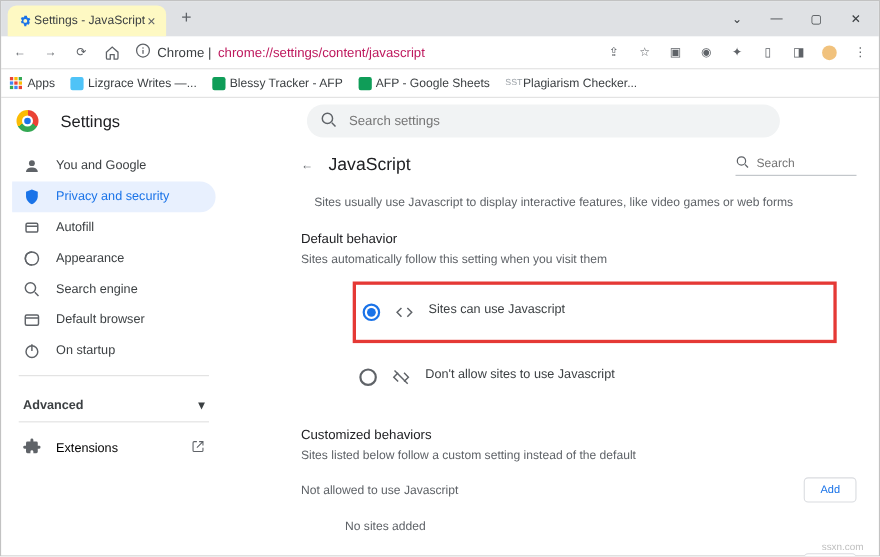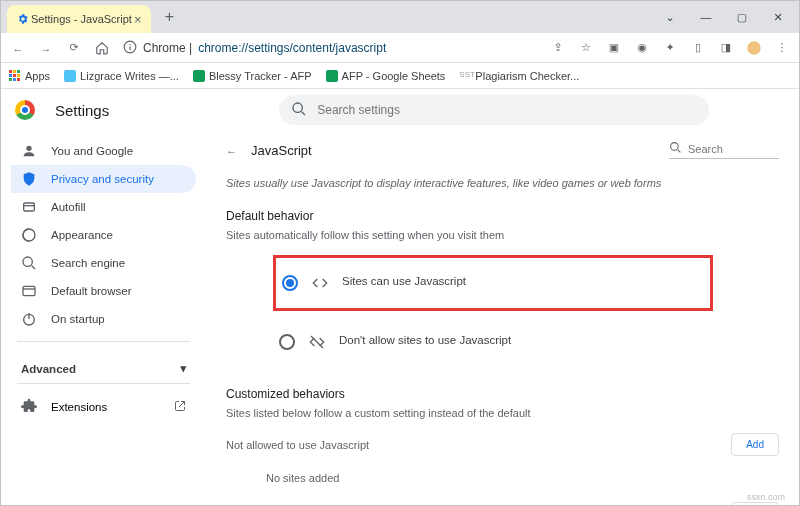--- a/index.html
+++ b/index.html
@@ -11,53 +11,53 @@
     .tab .favicon { width: 12px; height: 12px; color: #1a73e8; }
     .tab .title { font-size: 11px; color: #3c4043; }
     .tab-close { font-size: 13px; color: #5f6368; }
     .new-tab { width: 24px; height: 24px; display: flex; align-items: center; justify-content: center; color: #5f6368; font-size: 16px; margin-left: 6px; }
     .titlebar-right { margin-left: auto; display: flex; gap: 2px; padding-right: 4px; }
     .win-btn { width: 34px; height: 22px; display: flex; align-items: center; justify-content: center; color: #3c4043; font-size: 11px; }
 
     .toolbar { height: 30px; display: flex; align-items: center; padding: 0 6px; gap: 6px; border-bottom: 1px solid #e0e0e0; }
     .toolbar .nav-icon { width: 22px; height: 22px; display: flex; align-items: center; justify-content: center; color: #5f6368; }
     .url-bar { flex: 1; display: flex; align-items: center; gap: 6px; padding-left: 4px; }
-    .url-text { font-size: 12px; color: #0c4a6e; }
+    .url-text { font-size: 12px; color: #be185d; }
     .url-chrome { color: #3c4043; }
     .toolbar .right-icons { display: flex; gap: 6px; align-items: center; }
 
     .bookmarks { height: 26px; display: flex; align-items: center; padding: 0 8px; gap: 14px; border-bottom: 1px solid #e0e0e0; }
     .bm-item { display: flex; align-items: center; gap: 4px; font-size: 11px; color: #3c4043; }
     .bm-fav { width: 12px; height: 12px; }
 
     .app-header { height: 42px; display: flex; align-items: center; padding: 0 14px; gap: 20px; }
     .chrome-logo { width: 20px; height: 20px; border-radius: 50%; background: conic-gradient(#ea4335 0 120deg,#34a853 120deg 240deg,#fbbc05 240deg 360deg); position: relative; }
     .chrome-logo::after { content: ""; position: absolute; inset: 5px; border-radius: 50%; background: #1a73e8; border: 2px solid #fff; }
     .settings-title { font-size: 15px; color: #202124; font-weight: 500; }
     .search-settings { margin-left: 150px; background: #f1f3f4; border-radius: 18px; height: 30px; width: 430px; display: flex; align-items: center; padding: 0 12px; gap: 10px; color: #5f6368; }
     .search-settings input { border: none; background: transparent; outline: none; font-size: 12px; width: 100%; }
 
-    .content-area { display: flex; height: calc(506px - 32px - 30px - 26px - 42px - 2px); }
+    .content-area { display: flex; height: calc(506px - 32px - 30px - 26px - 42px - 2px); gap: 48px; }
     .sidebar { width: 195px; padding: 6px 0 0 10px; }
     .side-item { display: flex; align-items: center; gap: 14px; height: 28px; padding: 0 10px; border-radius: 0 14px 14px 0; color: #3c4043; cursor: pointer; }
     .side-item.active { background: #e8f0fe; color: #1a73e8; }
     .side-item .side-icon { width: 16px; height: 16px; display: flex; align-items: center; justify-content: center; }
     .side-label { font-size: 11.5px; }
     .side-advanced { display: flex; align-items: center; padding: 12px 10px 0 10px; justify-content: space-between; color: #3c4043; font-weight: bold; }
     .side-ext { display: flex; align-items: center; justify-content: space-between; padding: 6px 10px 0 10px; }
     .ext-left { display: flex; align-items: center; gap: 14px; }
     .divider { height: 1px; background: #e0e0e0; margin: 8px 6px; }
 
     .main { flex: 1; padding: 10px 20px 0 30px; overflow-y: auto; }
     .page-header { display: flex; align-items: center; gap: 16px; justify-content: space-between; }
     .page-header-left { display: flex; align-items: center; gap: 14px; }
-    .page-title { font-size: 13px; color: #202124; font-weight: 500; }
+    .page-title { font-size: 16px; color: #202124; font-weight: 500; }
     .page-search { display: flex; align-items: center; gap: 6px; border-bottom: 1px solid #bdc1c6; width: 110px; padding-bottom: 2px; color: #5f6368; }
     .page-search input { border: none; outline: none; font-size: 11px; width: 100%; }
-    .desc { color: #5f6368; font-size: 11px; margin: 18px 0 20px; font-style: italic; }
+    .desc { color: #5f6368; font-size: 11px; margin: 18px 12px 20px; }
     .section-title { font-size: 12px; color: #202124; font-weight: 500; margin-bottom: 6px; }
     .section-sub { color: #5f6368; font-size: 11px; margin-bottom: 14px; }
     .radio-row { display: flex; gap: 14px; padding: 17px 6px; margin-left: 47px; }
     .radio-row.highlight { border: 3px solid #e53935; width: 440px; margin-bottom: 6px; }
     .radio { width: 16px; height: 16px; border-radius: 50%; border: 2px solid #5f6368; display: flex; align-items: center; justify-content: center; }
     .radio.checked { border-color: #1a73e8; }
     .radio.checked::after { content: ""; width: 8px; height: 8px; background: #1a73e8; border-radius: 50%; }
     .radio-label { font-size: 11.5px; color: #3c4043; }
     .row-icon { width: 16px; height: 16px; color: #5f6368; }
 

